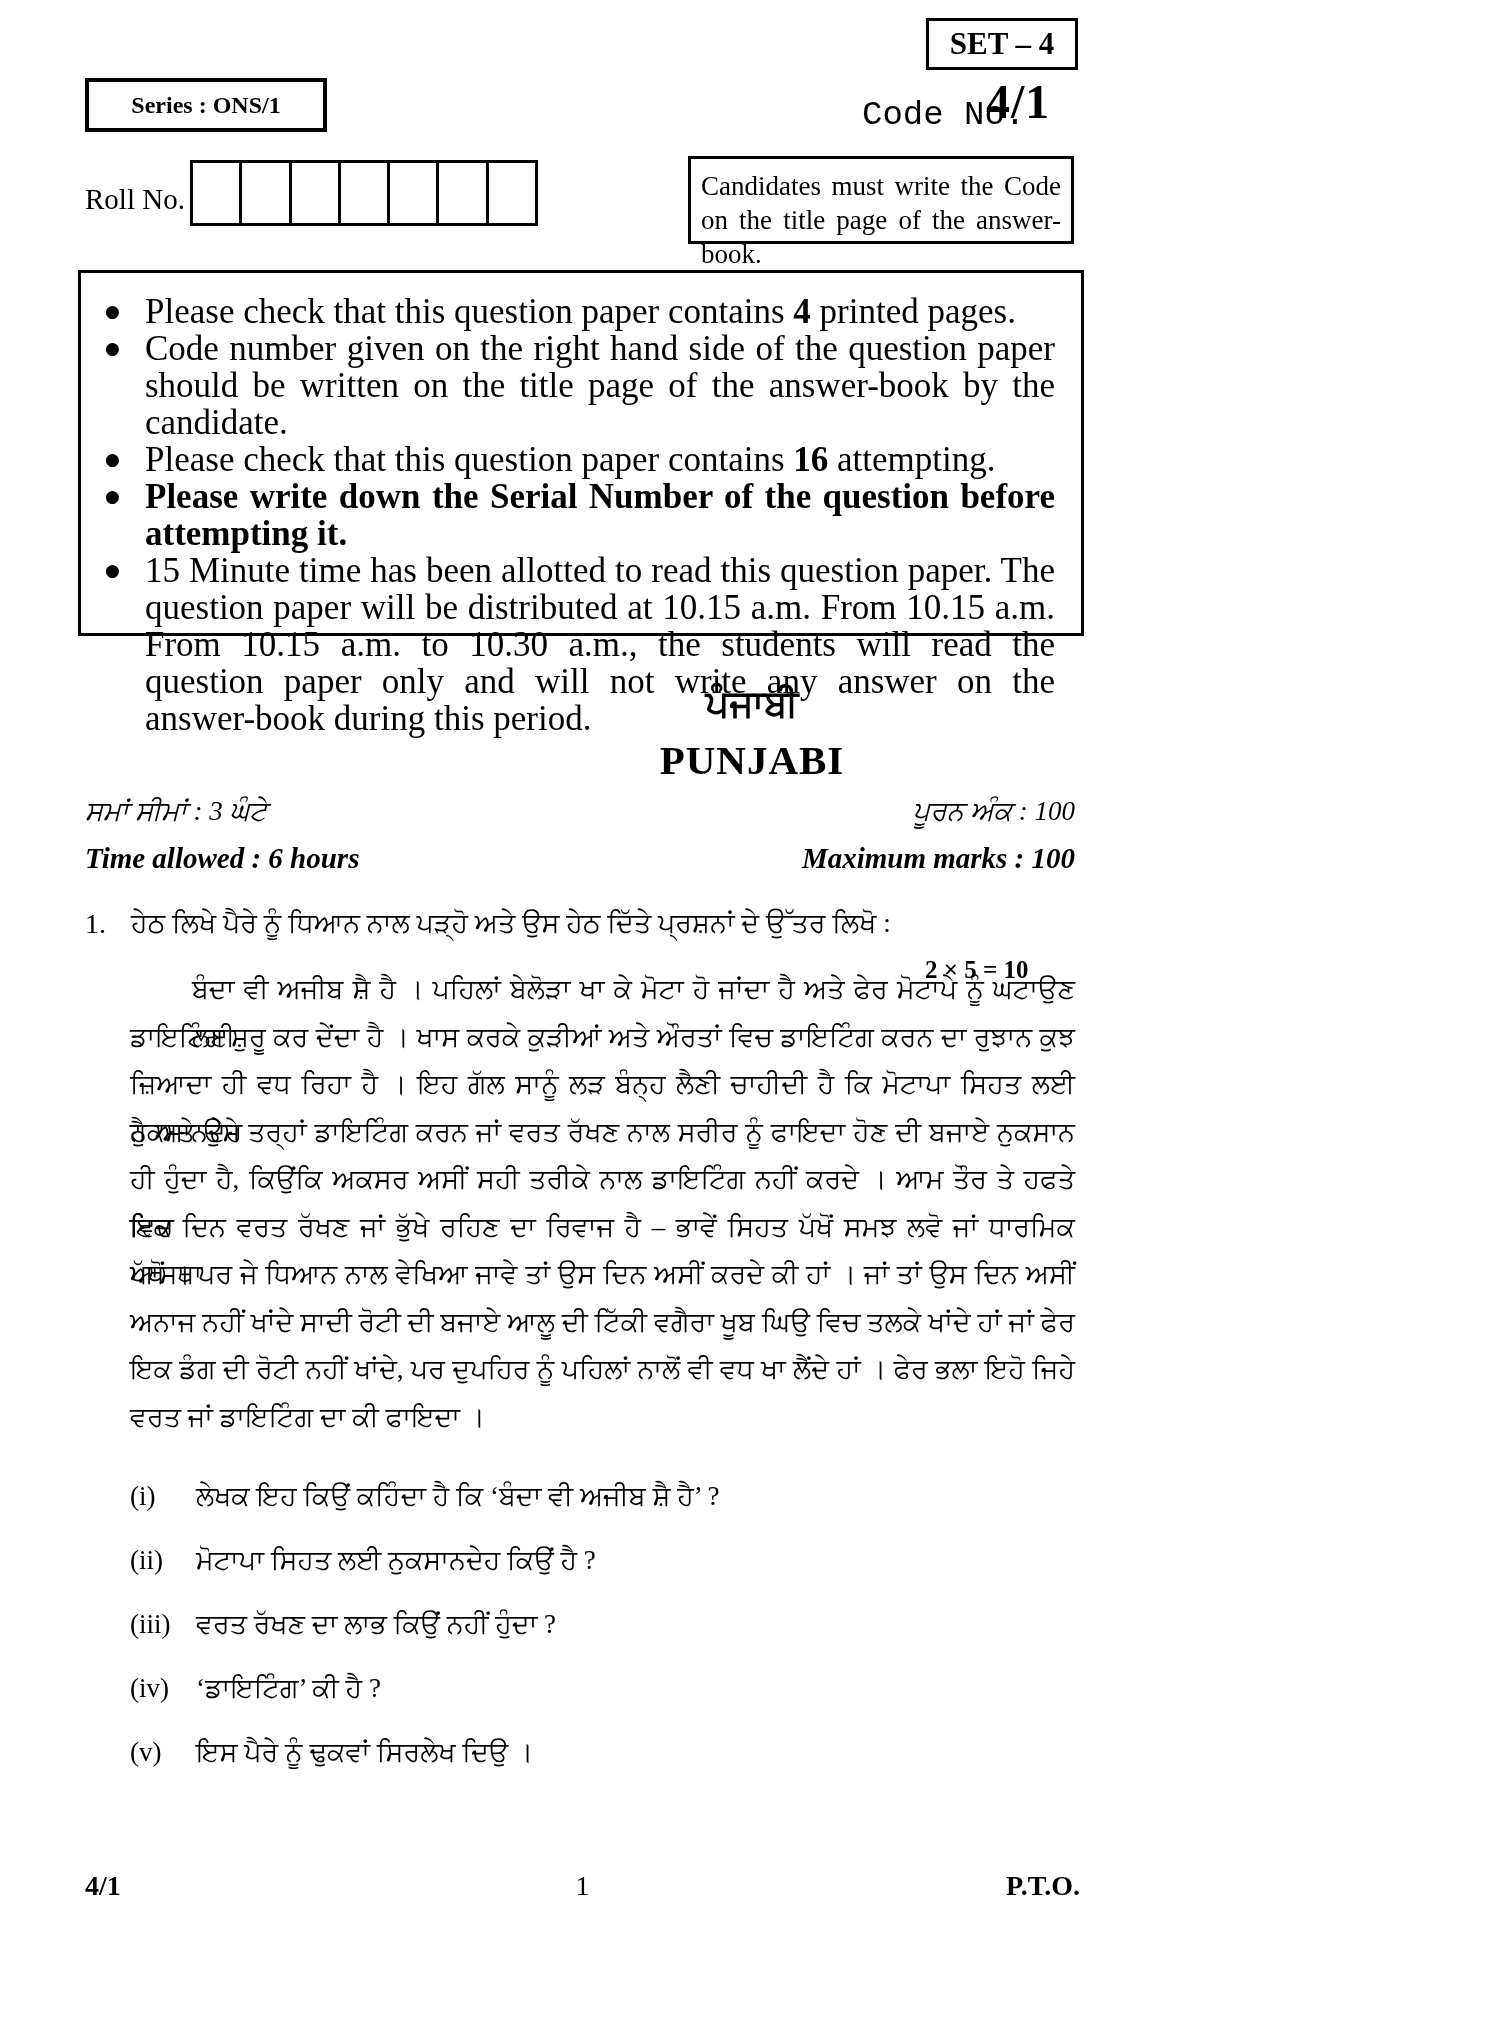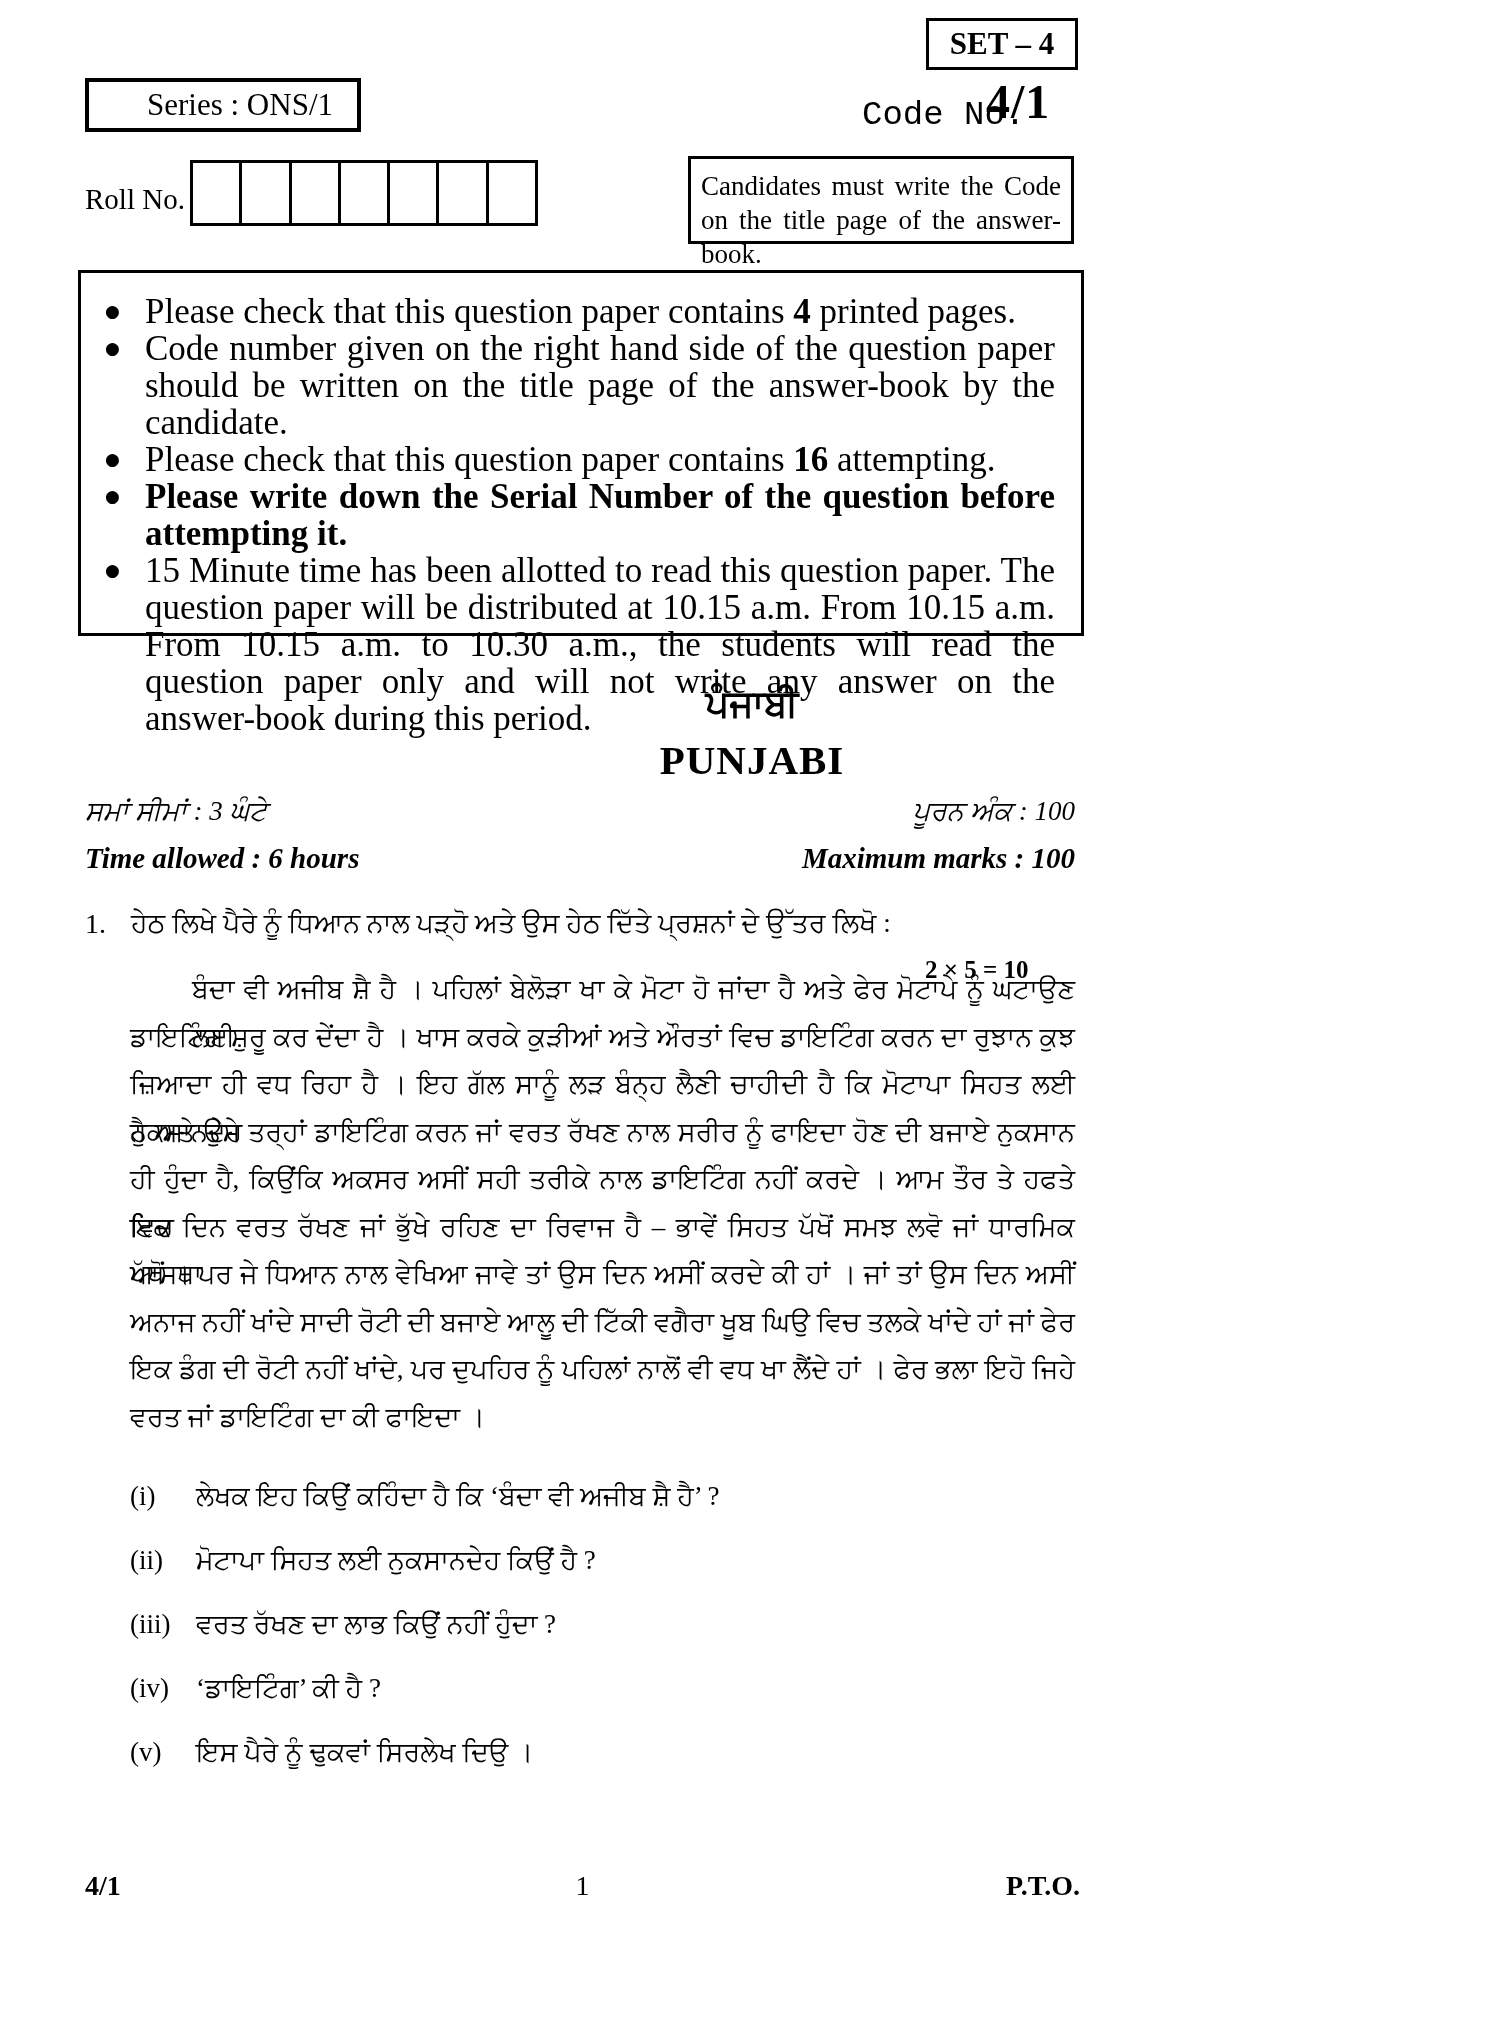--- a/index.html
+++ b/index.html
@@ -12,21 +12,21 @@
   .abs{position:absolute;}
   
   .set-box{
     left:926px;top:18px;width:146px;height:46px;border:3px solid #000;
     display:flex;align-items:center;justify-content:center;
     font-weight:bold;font-size:31px;
   }
   .series-box{
     left:85px;top:78px;width:234px;height:46px;border:4px solid #000;
     display:flex;align-items:center;justify-content:center;
-    font-weight:normal;font-size:31px;padding-left:34px;
+    font-weight:bold;font-size:24px;
   }
   .codeno-label{left:862px;top:96px;font-size:34px;font-family:Liberation Mono, monospace;}
   .codeno-value{left:986px;top:74px;font-size:48px;font-weight:bold;letter-spacing:1px;}
   .rollno-label{left:85px;top:183px;font-size:29px;}
   .roll-grid{
     left:190px;top:160px;width:348px;height:66px;
     display:flex;border:3px solid #000;box-sizing:border-box;
   }
   .roll-cell{flex:1;border-right:3px solid #000;}
   .roll-cell:last-child{border-right:none;}

